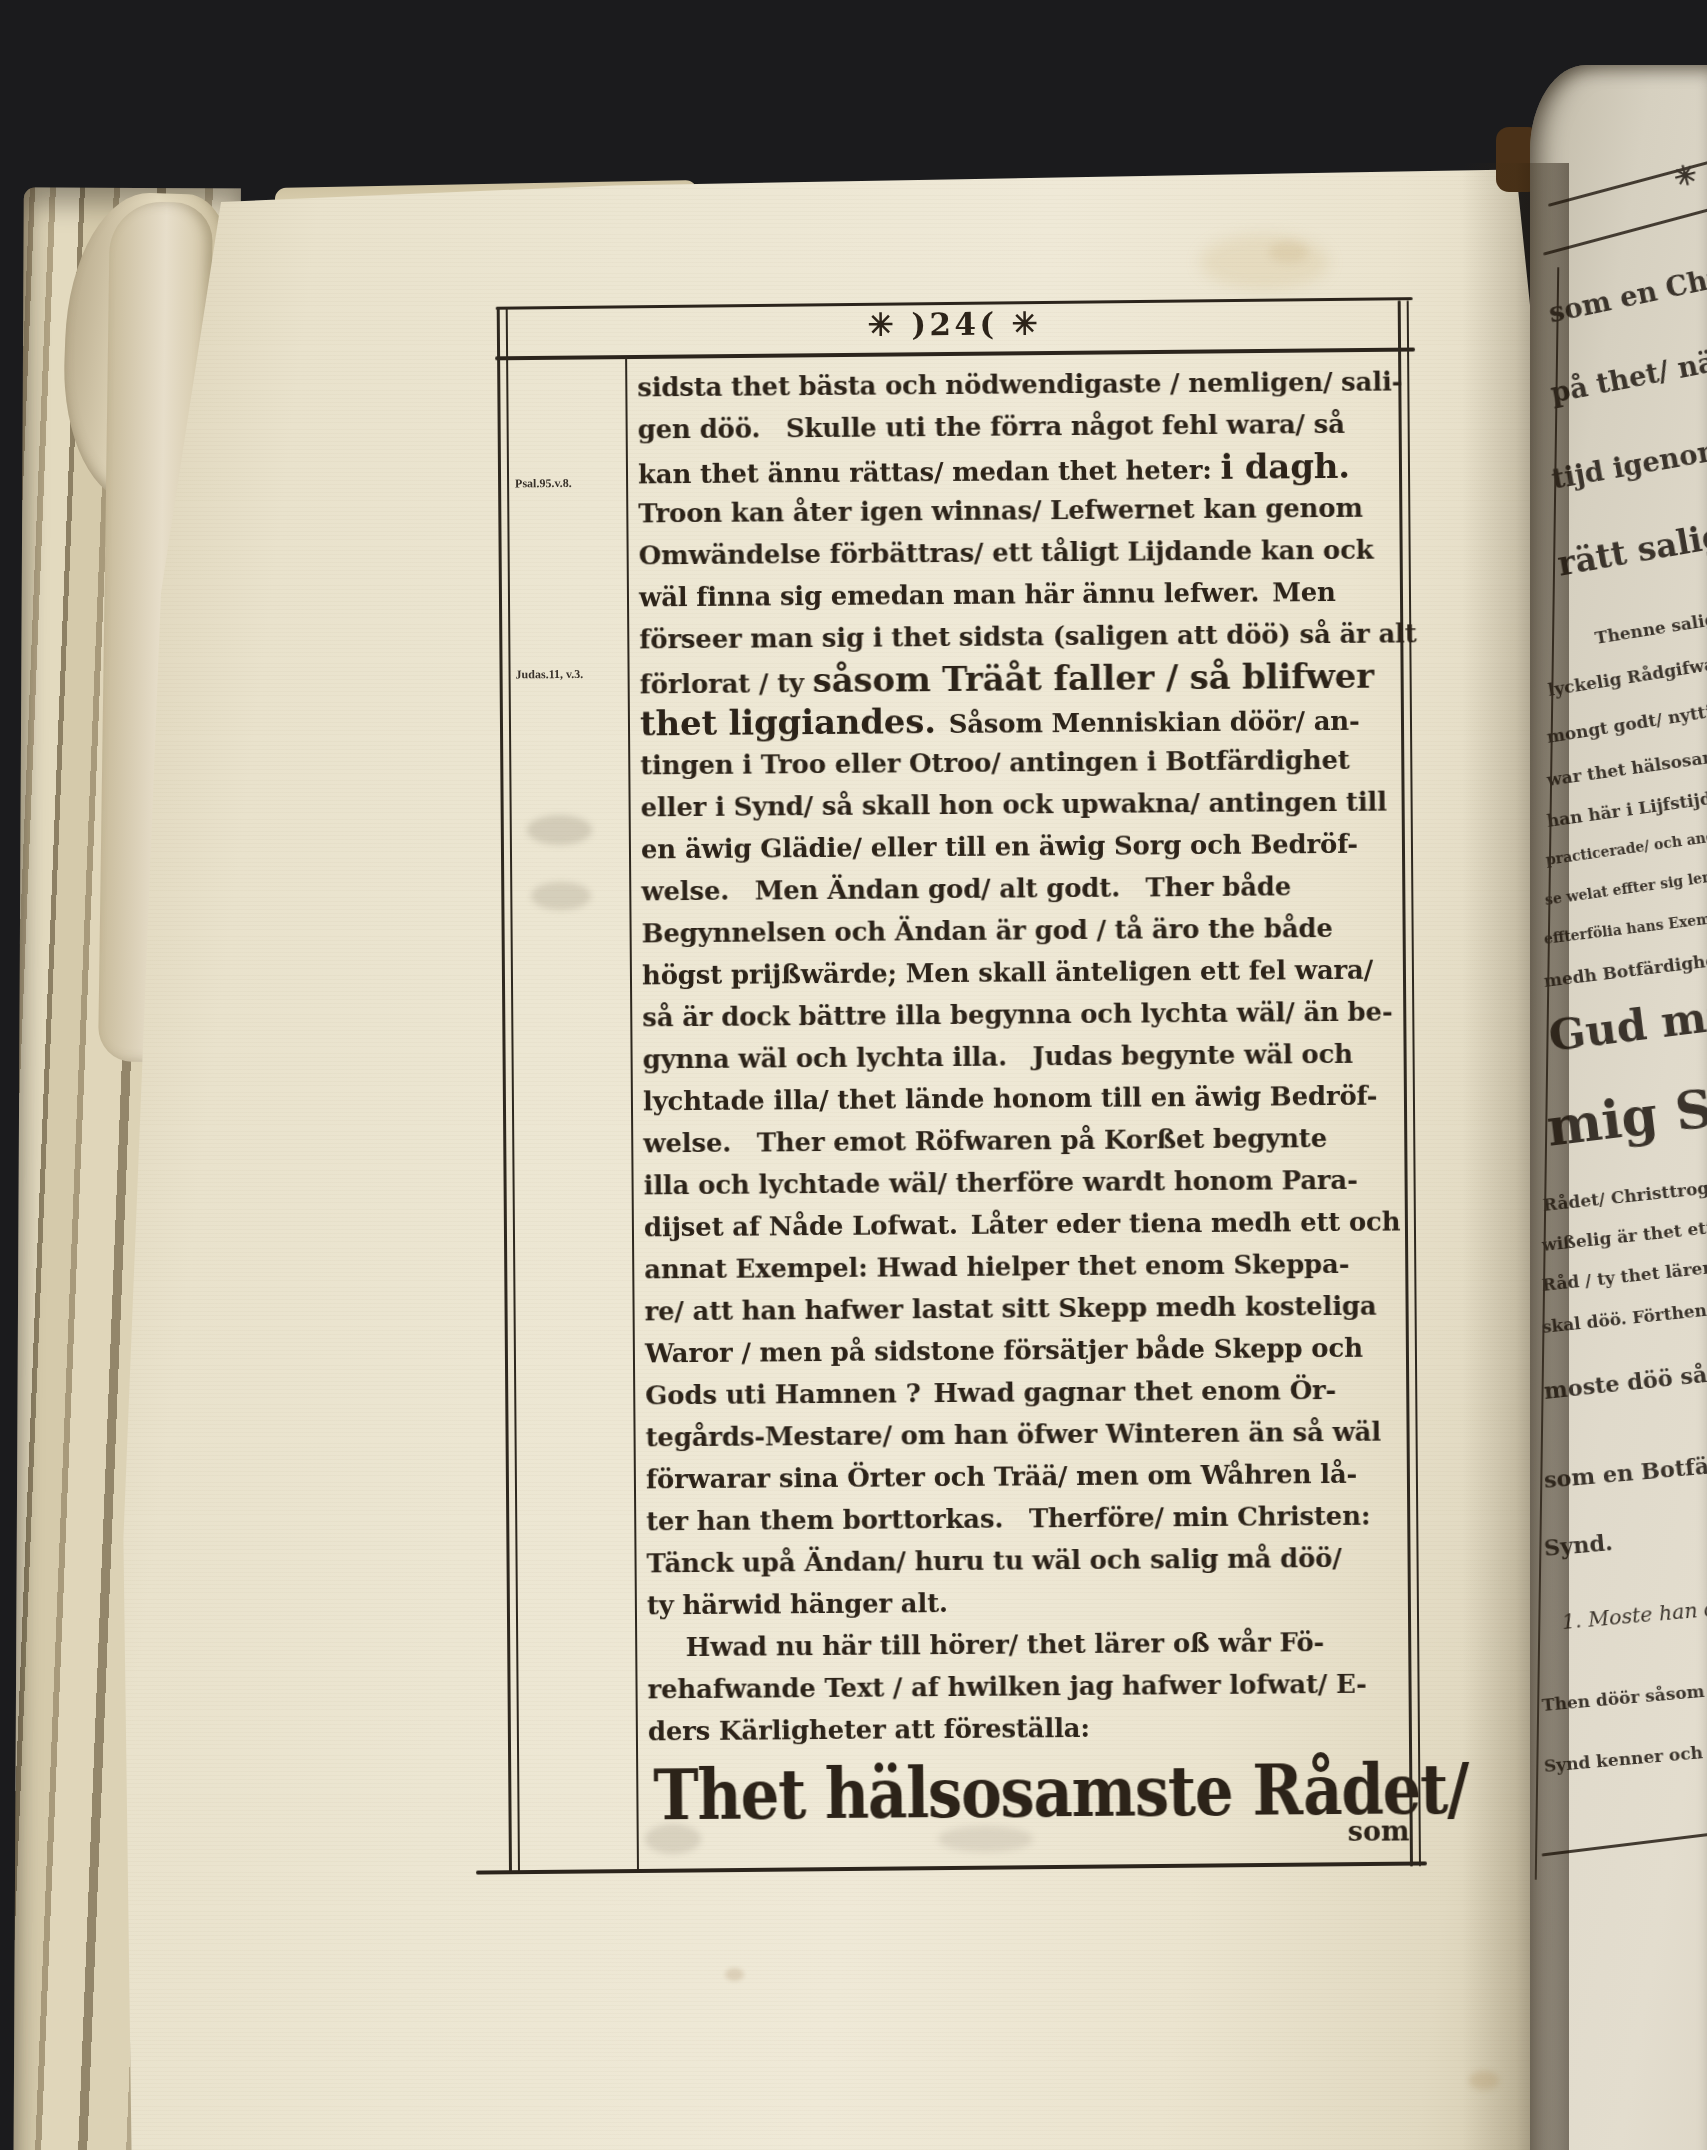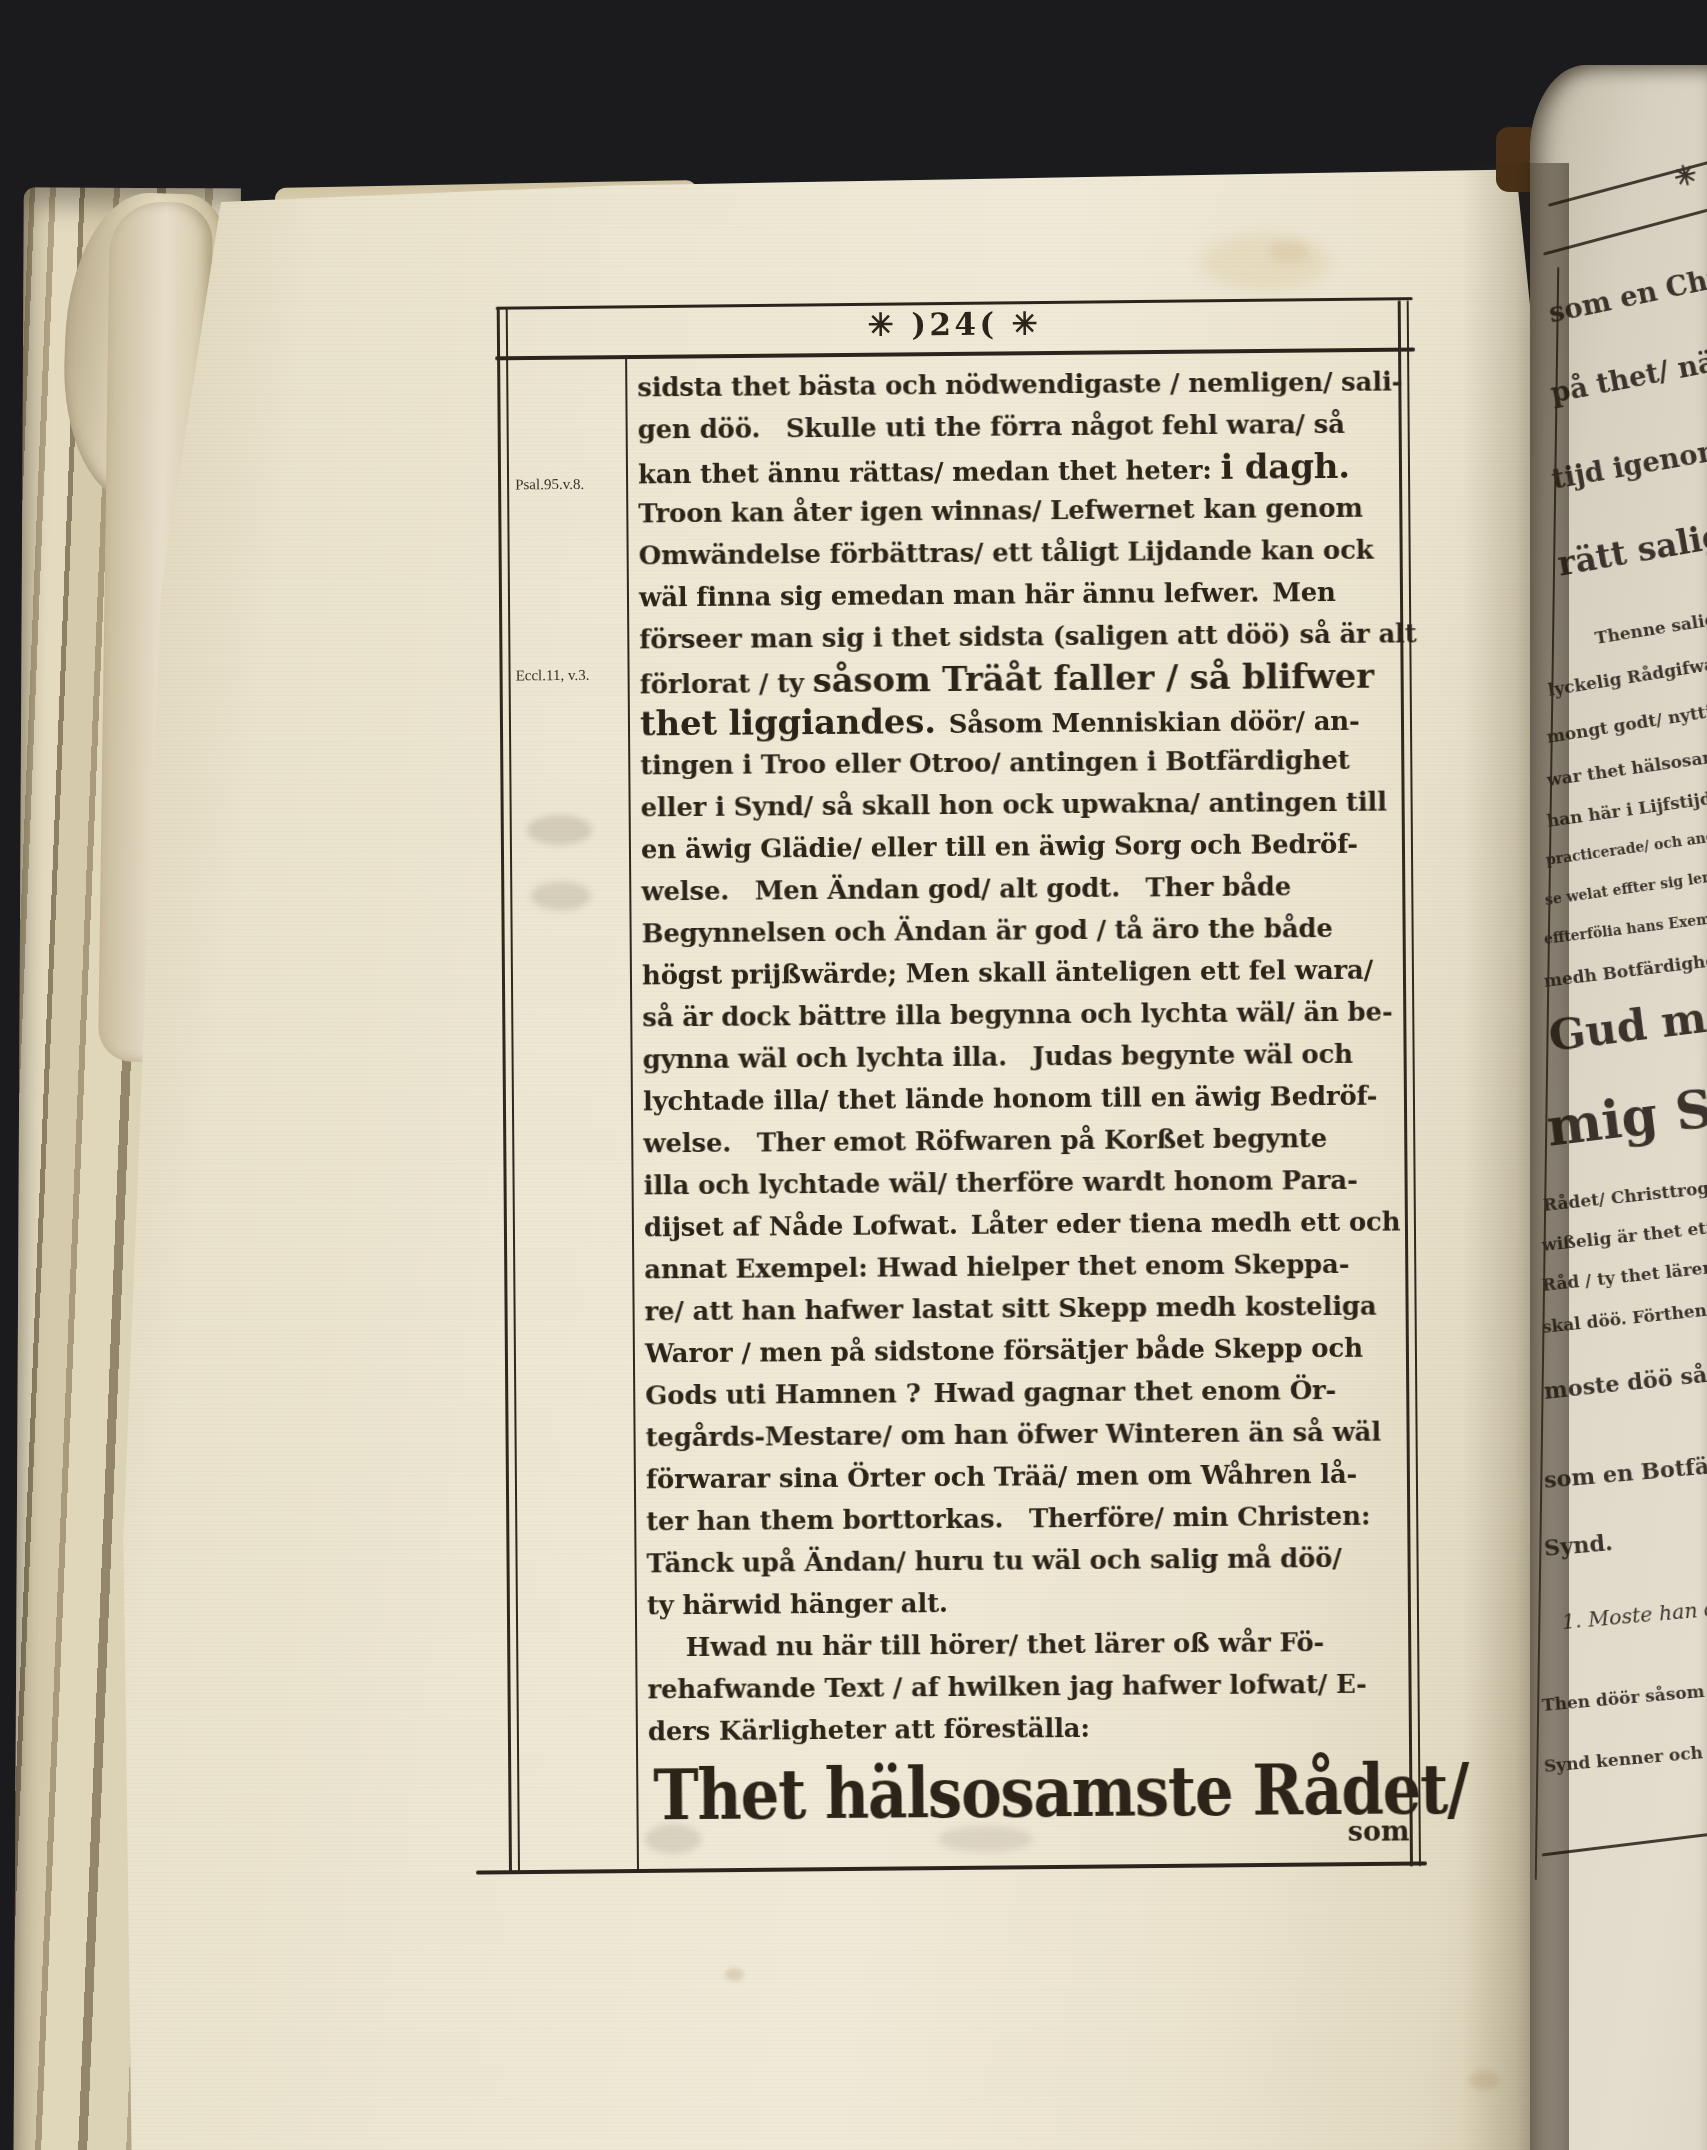--- a/index.html
+++ b/index.html
@@ -71,21 +71,21 @@
   }
   .stain{border-radius:50%;pointer-events:none;}
 
   
   .mainink{left:0;top:0;width:1708px;height:2427px;transform:rotate(-.45deg);transform-origin:946px 344px;color:#2c2319;}
   .mainink *{position:absolute;}
   .rule{background:#2b241c;border-radius:2.2px;filter:blur(0.3px);}
   .vline{background:#2e281f;border-radius:1.3px;filter:blur(0.2px);}
   .header24{left:731px;top:306px;width:447px;text-align:center;
     font-size:31px;font-weight:700;letter-spacing:3.4px;white-space:nowrap;}
-  .margin-note{font-family:"Liberation Serif",serif;font-size:15px;color:#38312a;white-space:nowrap;}
+  .margin-note{font-family:"Liberation Serif",serif;font-size:12px;color:#38312a;white-space:nowrap;font-weight:bold;}
   .bodytext{left:637px;top:364px;width:767px;}
   .bodytext .bl{position:static;display:block;height:42px;line-height:42px;white-space:nowrap;
     font-size:26px;font-weight:700;letter-spacing:-0.2px;filter:blur(0.2px);}
   .bodytext .bl span{position:static;}
   .bodytext .bl .em{font-size:34px;}
   .heading{left:642px;top:1753px;width:770px;white-space:nowrap;
     font-size:61px;font-weight:700;letter-spacing:-1.3px;
     transform:scaleY(1.12);transform-origin:left top;filter:blur(0.2px);}
   .catchword{left:1336px;top:1819px;font-size:27px;font-weight:700;filter:blur(0.2px);}
 
@@ -169,21 +169,21 @@
   <div class="header24" data-name="page-number-header">✳ )24( ✳</div>
   <div class="rule" style="left:495px;top:352px;width:920px;height:3.9px;transform:rotate(-.1deg);" data-name="head-rule-lower"></div>
   <div class="vline" style="left:497px;top:304px;width:2.6px;height:1566px;" data-name="frame-line-left-outer"></div>
   <div class="vline" style="left:506px;top:304px;width:1.7px;height:1566px;" data-name="frame-line-left-inner"></div>
   <div class="vline" style="left:625px;top:354px;width:2.2px;height:1514px;" data-name="frame-line-margin"></div>
   <div class="vline" style="left:1398px;top:304px;width:2.6px;height:1566px;" data-name="frame-line-right-inner"></div>
   <div class="vline" style="left:1407px;top:304px;width:1.7px;height:1566px;" data-name="frame-line-right-outer"></div>
   <div class="rule" style="left:464px;top:1866px;width:951px;height:4.3px;transform:rotate(-.1deg);" data-name="foot-rule"></div>
 
   <div class="margin-note" style="left:514px;top:473px;" data-name="marginal-reference">Psal.95.v.8.</div>
-  <div class="margin-note" style="left:513px;top:664px;" data-name="marginal-reference">Eccl.11, v.3.</div>
+  <div class="margin-note" style="left:513px;top:664px;" data-name="marginal-reference">Judas.11, v.3.</div>
 
   <div class="bodytext" data-name="main-text-block">
       <div class="bl" data-name="text-line"><span>sidsta thet bästa och nödwendigaste / nemligen/ sali-</span></div>
       <div class="bl" data-name="text-line"><span>gen döö.  Skulle uti the förra något fehl wara/ så</span></div>
       <div class="bl" data-name="text-line"><span>kan thet ännu rättas/ medan thet heter: </span><span class="em">i dagh.</span></div>
       <div class="bl" data-name="text-line"><span>Troon kan åter igen winnas/ Lefwernet kan genom</span></div>
       <div class="bl" data-name="text-line"><span>Omwändelse förbättras/ ett tåligt Lijdande kan ock</span></div>
       <div class="bl" data-name="text-line"><span>wäl finna sig emedan man här ännu lefwer. Men</span></div>
       <div class="bl" data-name="text-line"><span>förseer man sig i thet sidsta (saligen att döö) så är alt</span></div>
       <div class="bl" data-name="text-line"><span>förlorat / ty </span><span class="em">såsom Träåt faller / så blifwer</span></div>

